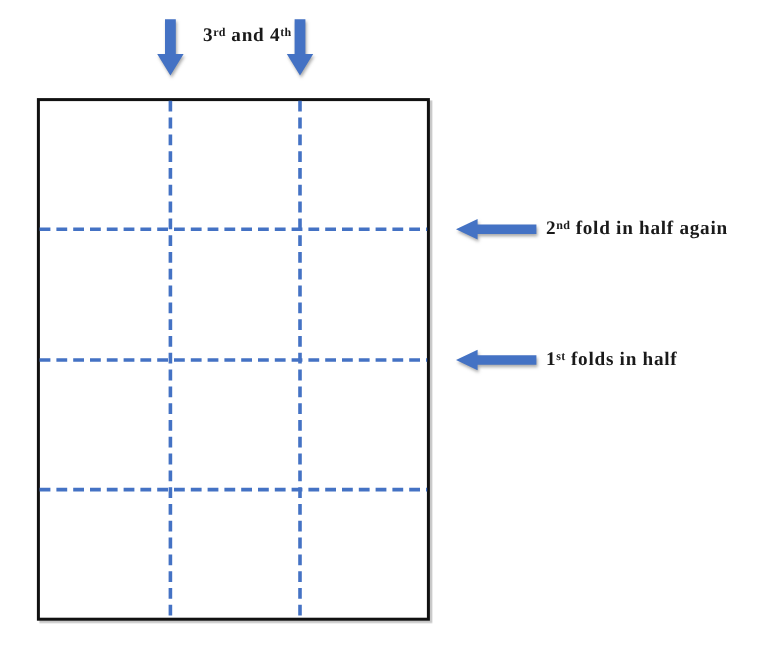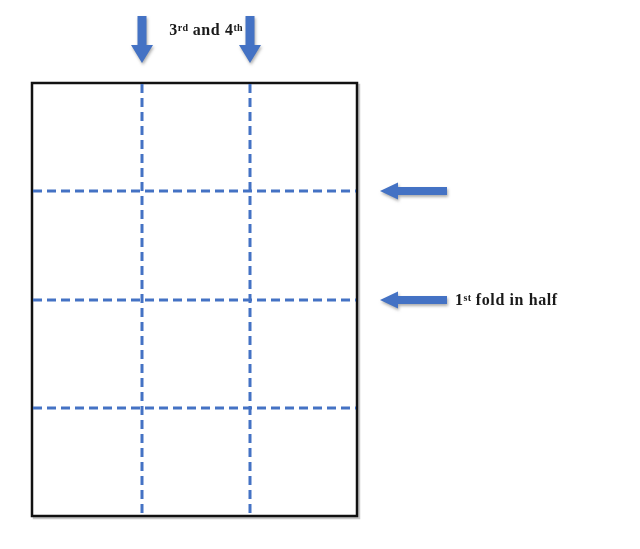--- a/index.html
+++ b/index.html
@@ -88,16 +88,17 @@
       <polygon class="arrow" points="245.5,16 254.5,16 254.5,45 261,45 250,63 239,45 245.5,45" fill="#4472C4"></polygon>
       <polygon class="arrow" points="380,191 398,182.5 398,187 447,187 447,195 398,195 398,199.5" fill="#4472C4"></polygon>
       <polygon class="arrow" points="380,300 398,291.5 398,296 447,296 447,304 398,304 398,308.5" fill="#4472C4"></polygon>
     </g>
   </svg>
 
   <div class="label top-label">
     <div><span>3</span><sup>rd</sup><span> and 4</span><sup>th</sup></div>
   </div>
 
+  <div class="label side-label second"><span>2</span><sup>nd</sup><span> fold in half again</span></div>
 
-  <div class="label side-label first"><span>1</span><sup>st</sup><span> fold in half</span></div>
+  <div class="label side-label first"><span>1</span><sup>st</sup><span> folds in half</span></div>
 
 </div>
 
 </body></html>

